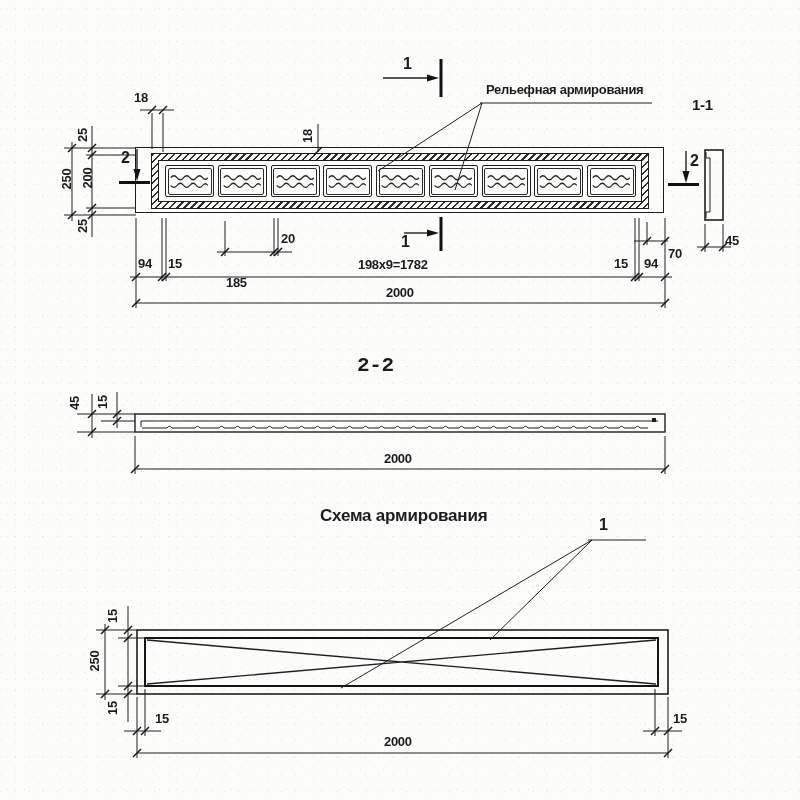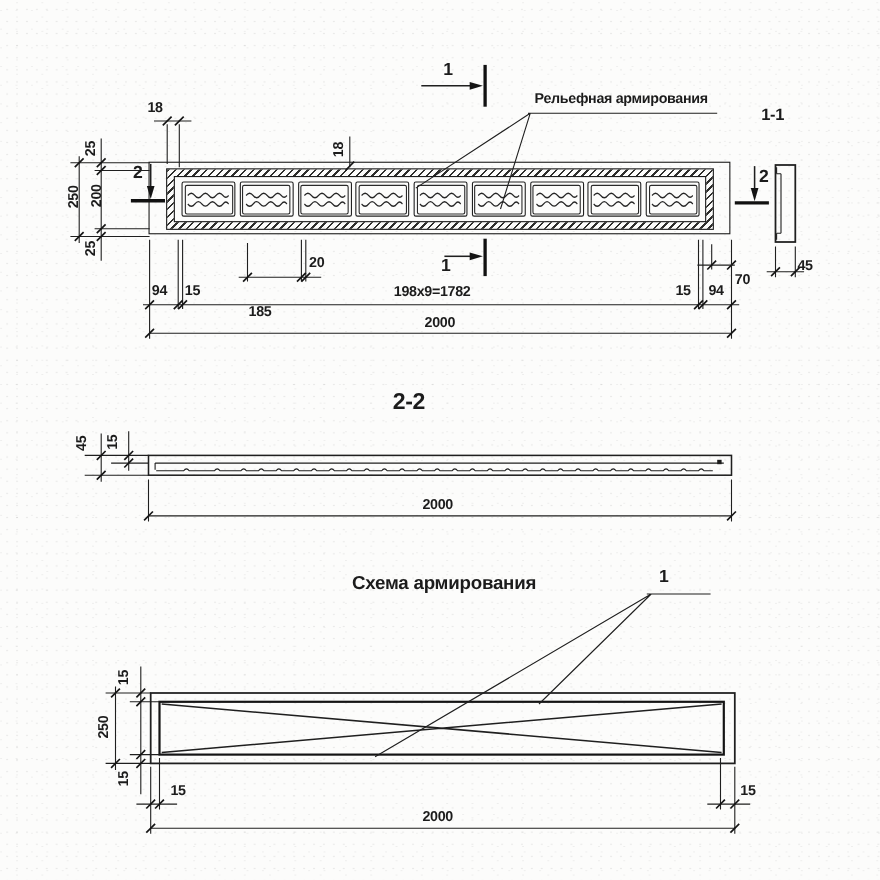--- a/index.html
+++ b/index.html
@@ -240,26 +240,26 @@
   <span class="lbl" style="left:281px;top:231px;">20</span>
   <span class="lbl" style="left:138px;top:256px;">94</span>
   <span class="lbl" style="left:168px;top:256px;">15</span>
   <span class="lbl" style="left:358px;top:257px;">198x9=1782</span>
   <span class="lbl" style="left:614px;top:256px;">15</span>
   <span class="lbl" style="left:644px;top:256px;">94</span>
   <span class="lbl" style="left:668px;top:222px;margin-top:24px;">70</span>
   <span class="lbl" style="left:725px;top:233px;">45</span>
   <span class="lbl" style="left:386px;top:285px;">2000</span>
 
-  <span class="lbl t21" style="left:357px;top:354px;">2-2</span>
+  <span class="lbl t21" style="left:357px;top:354px;font-family:Liberation Mono, monospace;">2-2</span>
   <span class="lbl rot" style="left:74px;top:403px;">45</span>
   <span class="lbl rot" style="left:102px;top:402px;">15</span>
   <span class="lbl" style="left:384px;top:451px;">2000</span>
 
-  <span class="lbl t17" style="left:320px;top:520px;">Схема армирования</span>
+  <span class="lbl t17" style="left:320px;top:506px;">Схема армирования</span>
   <span class="lbl t16" style="left:599px;top:516px;">1</span>
   <span class="lbl rot" style="left:112px;top:616px;">15</span>
   <span class="lbl rot" style="left:94px;top:661px;">250</span>
   <span class="lbl rot" style="left:112px;top:708px;">15</span>
   <span class="lbl" style="left:155px;top:711px;">15</span>
   <span class="lbl" style="left:673px;top:711px;">15</span>
   <span class="lbl" style="left:384px;top:734px;">2000</span>
 </div>
 
 </body></html>

